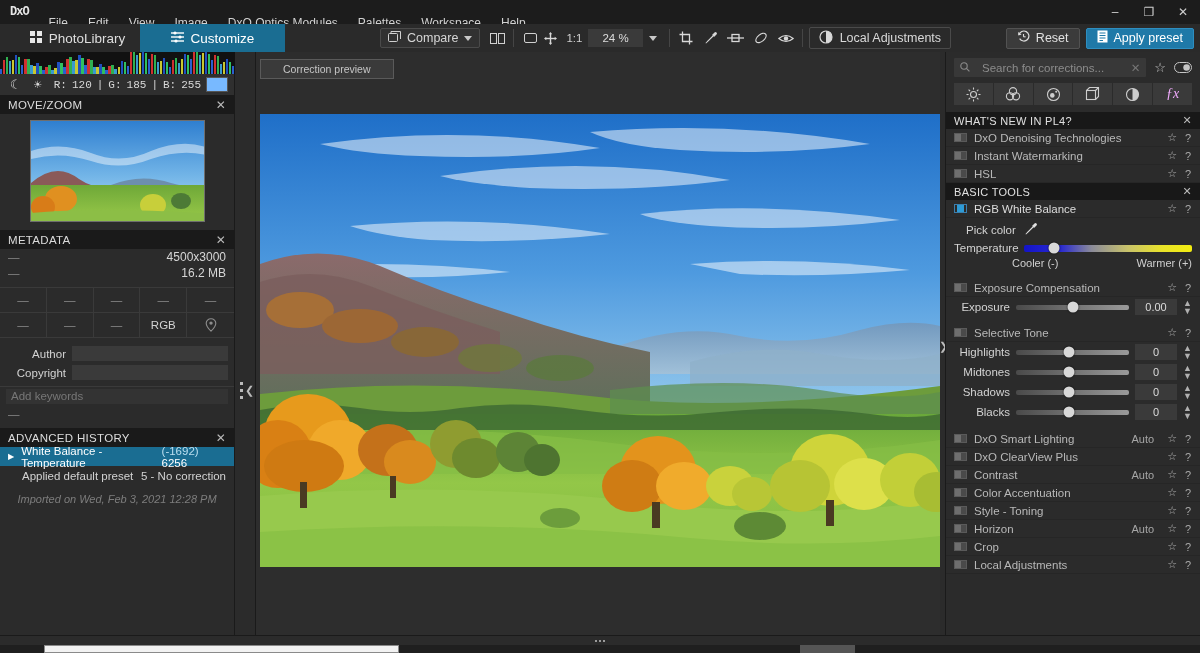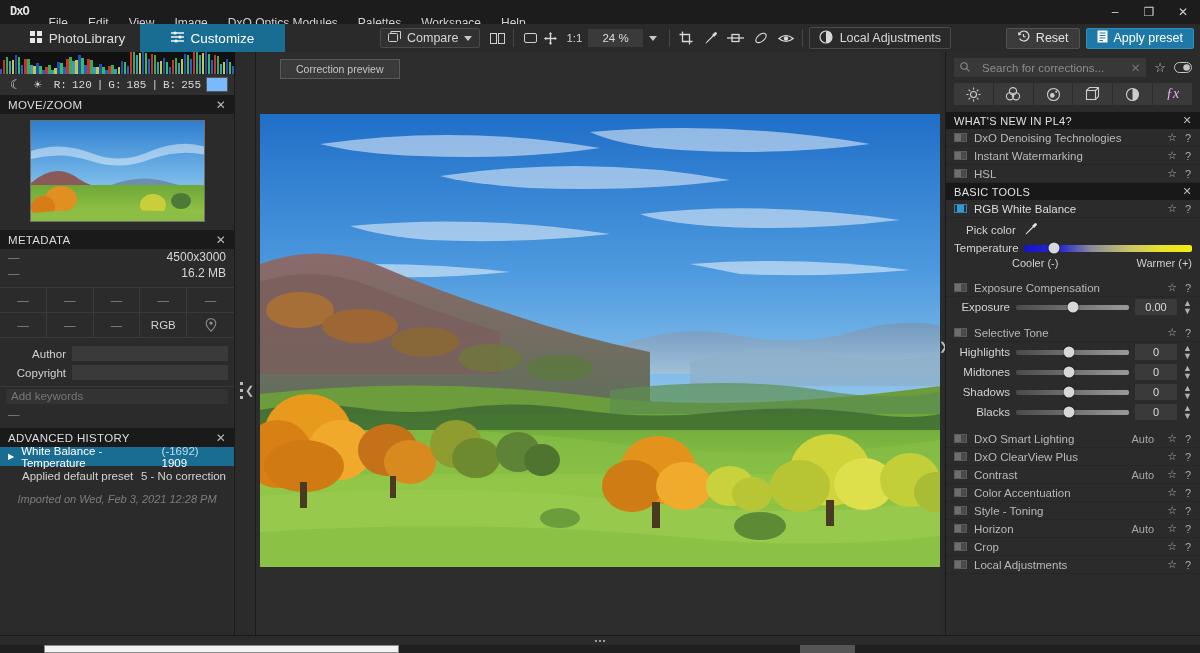--- a/index.html
+++ b/index.html
@@ -148,22 +148,22 @@
   .grip .dots { display:flex; flex-direction:column; gap:4px; }
   .grip .dot { width:3px; height:3px; background:#bbb; }
   .grip .chev { color:#bbb; font-size:11px; }
 
   
   .viewer {
     position:absolute; left:256px; top:52px; width:684px; height:583px;
     background:#2d2d2d;
   }
   .corr-preview {
-    position:absolute; left:24px; top:7px; border:1px solid #5a5a5a;
-    background:#3a3a3a; color:#c6c6c6; font-size:10.5px; padding:3px 15px;
+    position:absolute; left:4px; top:7px; border:1px solid #5a5a5a;
+    background:#3a3a3a; color:#c6c6c6; font-size:10.5px; padding:3px 22px;
   }
   .photo {
     position:absolute; left:4px; top:62px; width:680px; height:453px;
     overflow:hidden;
   }
 
   
   .rsplit { position:absolute; left:940px; top:52px; width:5px; height:583px;
             background:#2b2b2b; }
   .rsplit .chev { position:absolute; left:-1px; top:288px; color:#bbb; font-size:11px; }
@@ -597,21 +597,21 @@
     <div class="pnl-header" style="margin-top:6px">
       <span>ADVANCED HISTORY</span>
       <span class="x">✕</span>
     </div>
     <div>
       <div class="hist-item sel">
         <span style="font-size:8px;">▶</span>
         <span>White Balance - Temperature</span>
         <span class="right">
           <span class="paren">(-1692)</span>
-          <span>1909</span>
+          <span>6256</span>
         </span>
       </div>
       <div class="hist-item" style="padding-left:22px">
         <span>Applied default preset</span>
         <span class="right">5 - No correction</span>
       </div>
       <div class="hist-imported">Imported on Wed, Feb 3, 2021 12:28 PM</div>
     </div>
   </div>
 

